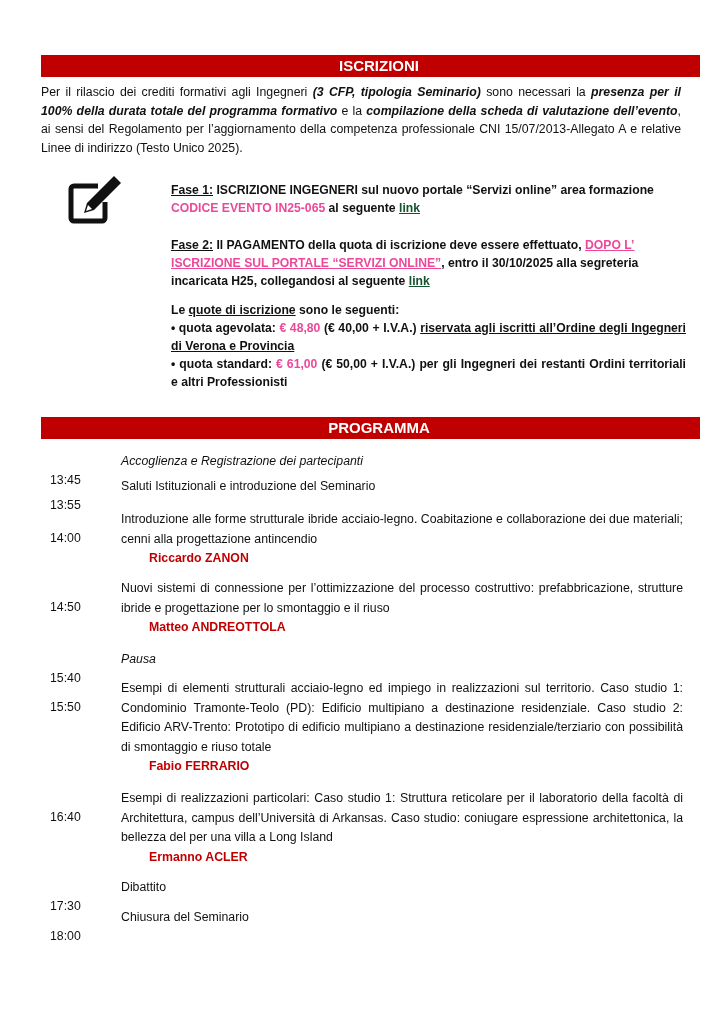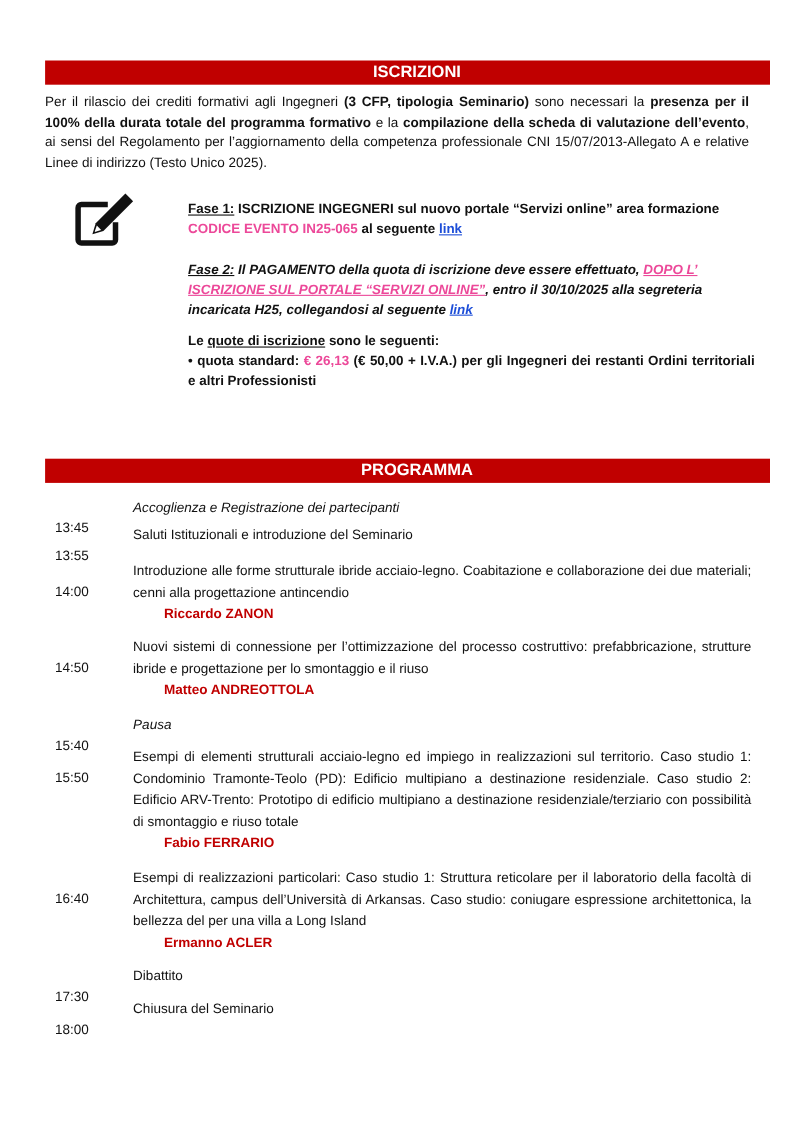--- a/index.html
+++ b/index.html
@@ -5,29 +5,29 @@
   html, body { margin: 0; padding: 0; background: #ffffff; }
   body { width: 724px; height: 1024px; position: relative; overflow: hidden;
          font-family: "Liberation Sans", sans-serif; color: #111; }
   .page { position: absolute; left: 0; top: 0; width: 724px; height: 1024px; }
   .bar { position: absolute; left: 41px; width: 642px; height: 22px; background: #c00000;
          color: #fff; font-weight: bold; font-size: 15px; text-align: center; line-height: 22px; padding-left: 17px; }
   .bar1 { top: 55px; }
   .bar2 { top: 417px; }
   .intro { position: absolute; left: 41px; top: 83px; width: 640px; font-size: 12.3px;
            line-height: 18.5px; text-align: justify; }
-  b { font-weight: bold; }
+  b { font-weight: bold; font-style: italic; }
   .icon { position: absolute; left: 68px; top: 172px; width: 56px; height: 52px; }
   .fase { position: absolute; left: 171px; width: 515px; font-size: 12.2px; line-height: 18px; font-weight: bold; }
   .fase1 { top: 181px; }
-  .fase2 { top: 236px; font-style: italic; }
+  .fase2 { top: 236px; }
   .quote { top: 301px; }
   .u { text-decoration: underline; }
   .red { color: #ec4899; }
-  .link { color: #1d4ed8; text-decoration: underline; }
+  .link { color: #14532d; text-decoration: underline; }
   .norm { font-weight: normal; }
   .prog { position: absolute; left: 0; top: 0; width: 724px; }
   .row { position: absolute; left: 50px; width: 640px; font-size: 12.3px; line-height: 19.5px; }
   .time { position: absolute; left: 0; top: 0; width: 60px; margin-top: 19px; }
   .desc { position: absolute; left: 71px; top: 0; width: 562px; text-align: justify; }
   .it { font-style: italic; }
   .speaker { color: #c00000; font-weight: bold; display: block; text-align: left; margin-left: 28px; }
 </style>
 </head>
 <body>
@@ -45,21 +45,22 @@
       <path d="M20 33 L24 37 L18 39 Z" fill="#fff"></path>
     </svg>
   </div>
 
   <div class="fase fase1"><span class="u norm" style="font-weight:bold">Fase 1:</span><span> ISCRIZIONE INGEGNERI sul nuovo portale “Servizi online” area formazione </span><span class="red">CODICE EVENTO IN25-065</span><span> al seguente </span><span class="link">link</span></div>
 
   <div class="fase fase2"><span class="u">Fase 2:</span><span> Il PAGAMENTO della quota di iscrizione deve essere effettuato, </span><span class="red u">DOPO L’ ISCRIZIONE SUL PORTALE “SERVIZI ONLINE”</span><span>, entro il 30/10/2025 alla segreteria incaricata H25, collegandosi al seguente </span><span class="link">link</span></div>
 
   <div class="fase quote">
     <div><span>Le </span><span class="u">quote di iscrizione</span><span> sono le seguenti:</span></div>
-    <div style="text-align:justify"><span>• quota standard: </span><span class="red">€ 26,13</span><span> (€ 50,00 + I.V.A.) </span><span>per gli Ingegneri dei restanti Ordini territoriali e altri Professionisti</span></div>
+    <div style="text-align:justify"><span>• quota agevolata: </span><span class="red">€ 48,80</span><span> (€ 40,00 + I.V.A.) </span><span class="u">riservata agli iscritti all’Ordine degli Ingegneri di Verona e Provincia</span></div>
+    <div style="text-align:justify"><span>• quota standard: </span><span class="red">€ 61,00</span><span> (€ 50,00 + I.V.A.) </span><span>per gli Ingegneri dei restanti Ordini territoriali e altri Professionisti</span></div>
   </div>
 
   <div class="bar bar2">PROGRAMMA</div>
 
   <div class="prog" id="prog">
       <div class="row" style="top: 452px;">
         <div class="time">13:45</div>
         <div class="desc it"><span>Accoglienza e Registrazione dei partecipanti</span></div>
       </div>
       <div class="row" style="top: 477px;">

